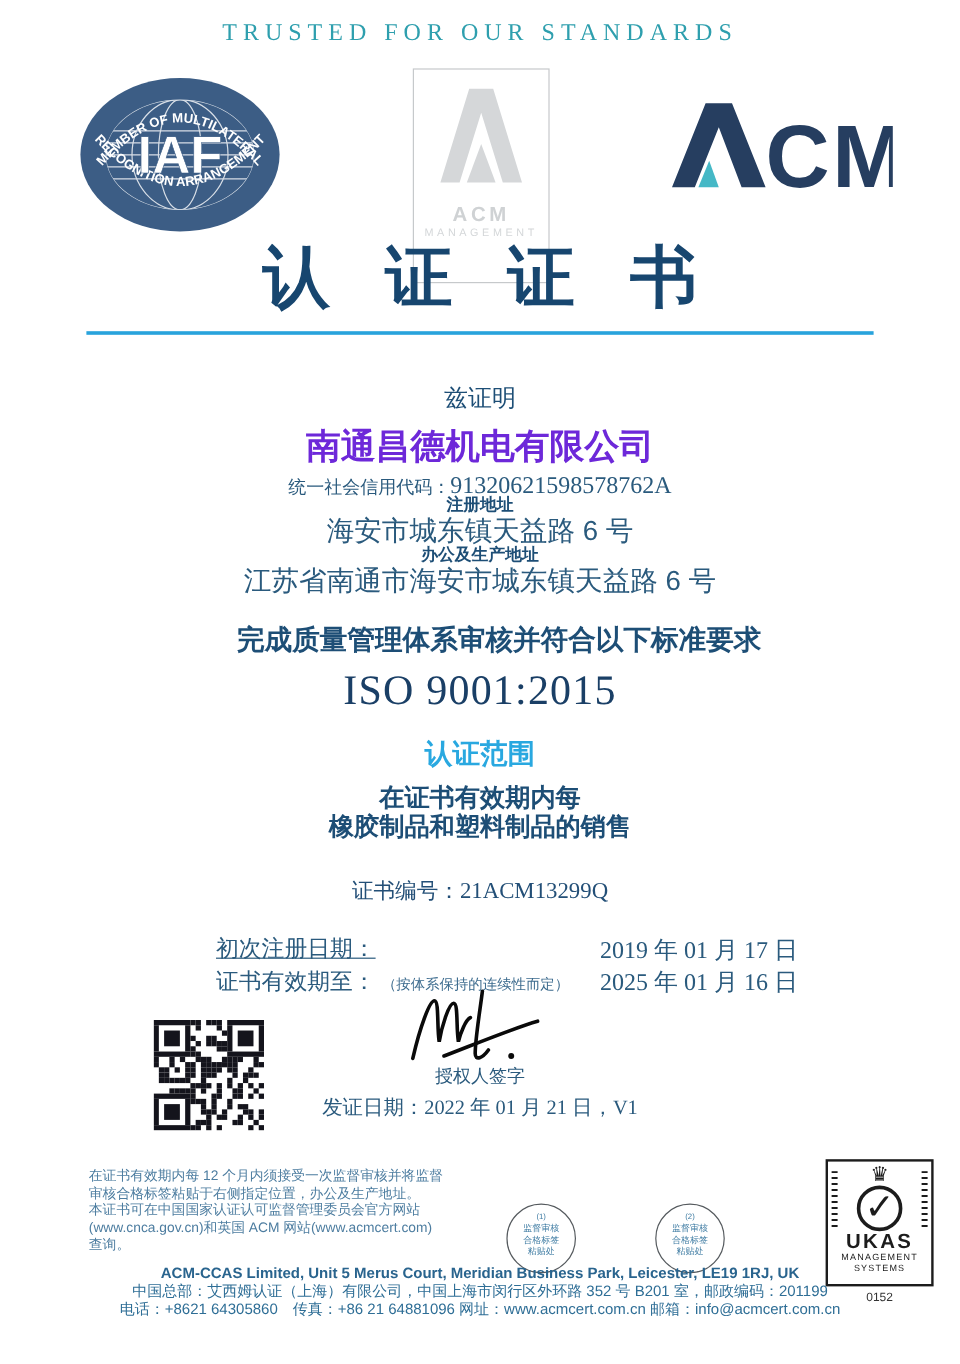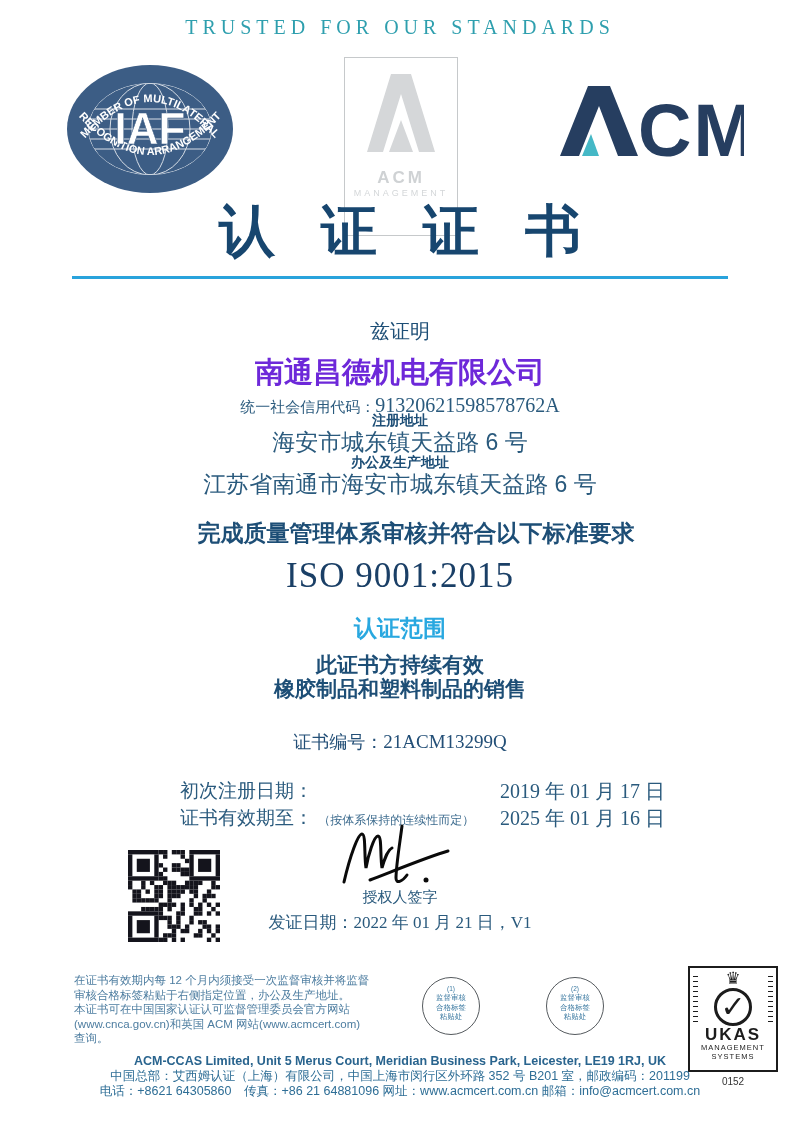--- a/index.html
+++ b/index.html
@@ -39,34 +39,34 @@
   .t-scope-lbl { top:613px; font-size:23px; font-weight:bold; color:#29a8e0; }
   .t-scope1    { top:651px; font-size:21px; font-weight:bold; color:#1d4e76; }
   .t-scope2    { top:675px; font-size:21px; font-weight:bold; color:#1d4e76; }
   .t-certno    { top:730px; font-size:18px; color:#234f77; }
   .t-certno .code { font-family:"Liberation Serif","DejaVu Serif",serif; font-size:19px; }
 
   .date-row { left:180px; width:560px; font-size:19px; color:#2a5a7d; }
   .date-row .note { font-size:12px; color:#3c6b8e; }
   .date-row .val { position:absolute; left:320px; top:0;
                    font-family:"Liberation Serif","DejaVu Serif",serif; font-size:20px; }
-  .row-first { top:778px; }
+  .row-first { top:778px;text-decoration:underline; }
   .row-valid { top:805px; }
 
   .qr { left:128px; top:850px; width:92px; height:92px; }
 
   .sig-wrap { left:338px; top:822px; width:135px; height:66px; }
   .sig-label { top:888px; font-size:15px; color:#2a5a7d; }
   .t-issue { top:911px; font-size:17px; color:#2a5a7d; }
   .t-issue .val { font-family:"Liberation Serif","DejaVu Serif",serif; }
 
   .notice { left:74px; top:973px; width:298px; font-size:11.5px;
             line-height:14.5px; color:#4d7da0; }
 
-  .sticker { top:977px; width:58px; height:58px; border:1.5px solid #555a5e;
+  .sticker { top:1003px; width:58px; height:58px; border:1.5px solid #555a5e;
              border-radius:50%; text-align:center; padding-top:7px;
              color:#3f7ca3; }
   .sticker .num { font-size:6.5px; line-height:8px; }
   .sticker .ln  { font-size:7.5px; line-height:9.5px; }
   .sticker1 { left:422px; }
   .sticker2 { left:546px; }
 
   .ukas { left:688px; top:966px; width:90px; height:106px;
           border:2px solid #1c1c1c; background:#fff; text-align:center;
           color:#1c1c1c; }
@@ -148,21 +148,21 @@
   <div class="abs ctr t-certify">兹证明</div>
   <div class="abs ctr t-company">南通昌德机电有限公司</div>
   <div class="abs ctr t-credit"><span>统一社会信用代码：</span><span class="code">91320621598578762A</span></div>
   <div class="abs ctr t-lbl-sm t-reg-lbl">注册地址</div>
   <div class="abs ctr t-reg-addr">海安市城东镇天益路 6 号</div>
   <div class="abs ctr t-lbl-sm t-off-lbl">办公及生产地址</div>
   <div class="abs ctr t-off-addr">江苏省南通市海安市城东镇天益路 6 号</div>
   <div class="abs ctr t-audit">完成质量管理体系审核并符合以下标准要求</div>
   <div class="abs ctr t-iso">ISO 9001:2015</div>
   <div class="abs ctr t-scope-lbl">认证范围</div>
-  <div class="abs ctr t-scope1">此证书方持续有效</div>
+  <div class="abs ctr t-scope1">在证书有效期内每</div>
   <div class="abs ctr t-scope2">橡胶制品和塑料制品的销售</div>
   <div class="abs ctr t-certno"><span>证书编号：</span><span class="code">21ACM13299Q</span></div>
 
   <div class="abs date-row row-first">
     <span>初次注册日期：</span>
     <span class="val">2019 年 01 月 17 日</span>
   </div>
   <div class="abs date-row row-valid">
     <span>证书有效期至：</span>
     <span class="note">（按体系保持的连续性而定）</span>

